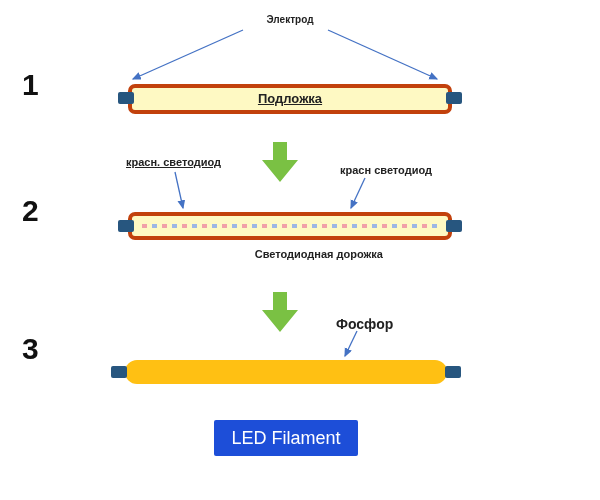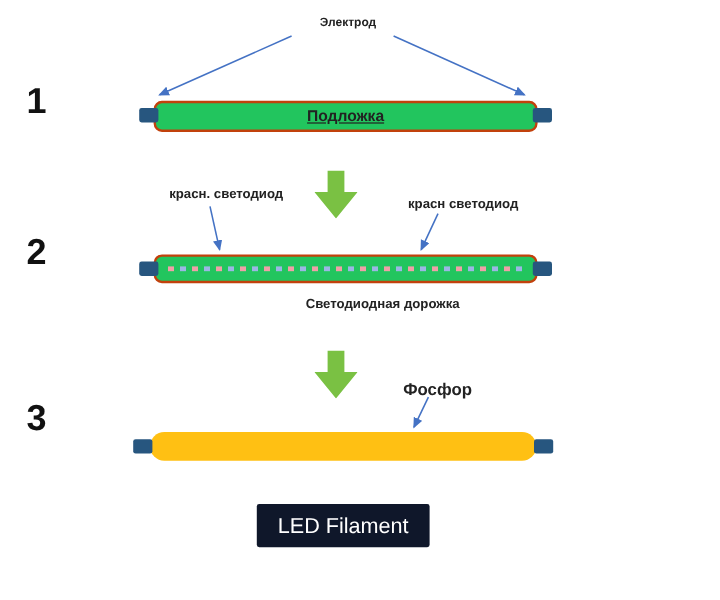--- a/index.html
+++ b/index.html
@@ -28,42 +28,42 @@
   .electrode-lbl {
     left: 235px; top: 14px; width: 110px;
     text-align: center;
     font-size: 10px;
     font-weight: bold;
   }
   .small-lbl {
     font-size: 11px;
     font-weight: bold;
   }
-  .red-led-lbl   { left: 141px; top: 156px; }
+  .red-led-lbl   { left: 126px; top: 156px; text-decoration: underline; }
   .blue-led-lbl  { left: 340px; top: 164px; }
   .track-lbl     { left: 183px; top: 248px; width: 200px; text-align: right; }
   .phosphor-lbl  { left: 336px; top: 316px; font-size: 14px; }
   .step-num {
     position: absolute;
     left: 22px;
     font-size: 30px;
     font-weight: bold;
     color: #111;
   }
   .n1 { top: 68px; }
   .n2 { top: 194px; }
   .n3 { top: 332px; }
 
   .bar {
     position: absolute;
     left: 128px;
     width: 316px;
-    border: 2px solid #c2410c;
+    border: 4px solid #c2410c;
     border-radius: 7px;
-    background: #22c55e;
+    background: #fef9c3;
   }
   .bar1 { top: 84px;  height: 22px; }
   .bar2 { top: 212px; height: 20px; }
   .cap {
     position: absolute;
     width: 16px;
     height: 12px;
     background: #27567f;
     border-radius: 2px;
   }
@@ -103,21 +103,21 @@
     position: absolute;
     left: 262px;
     width: 36px; height: 40px;
   }
   .ga1 { top: 142px; }
   .ga2 { top: 292px; }
   .footer-btn {
     position: absolute;
     left: 214px; top: 420px;
     width: 144px; height: 36px;
-    background: #0f172a;
+    background: #1d4ed8;
     color: #ffffff;
     font-size: 18px;
     line-height: 36px;
     text-align: center;
     border-radius: 2px;
   }
 </style>
 </head>
 <body>
 

